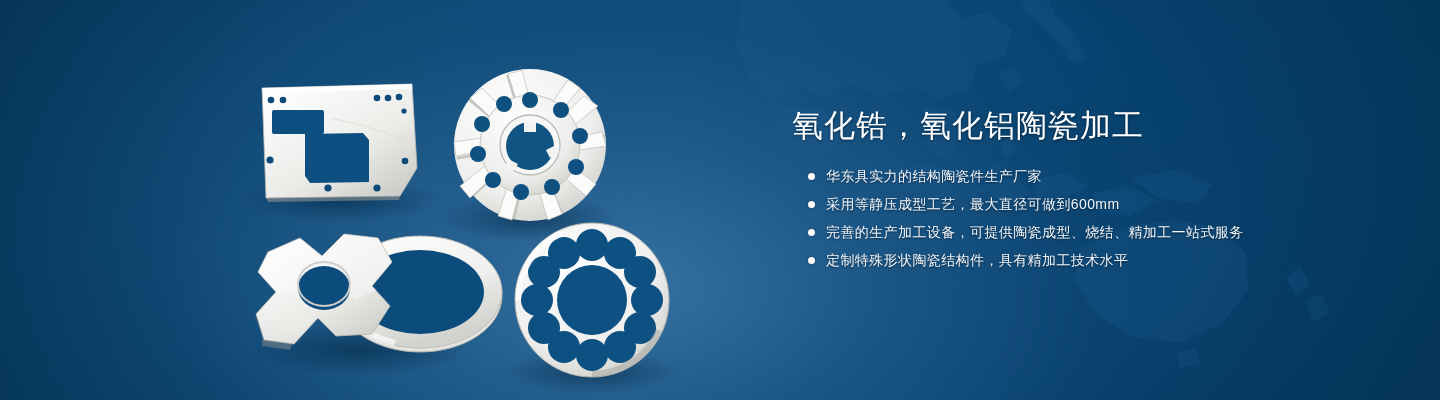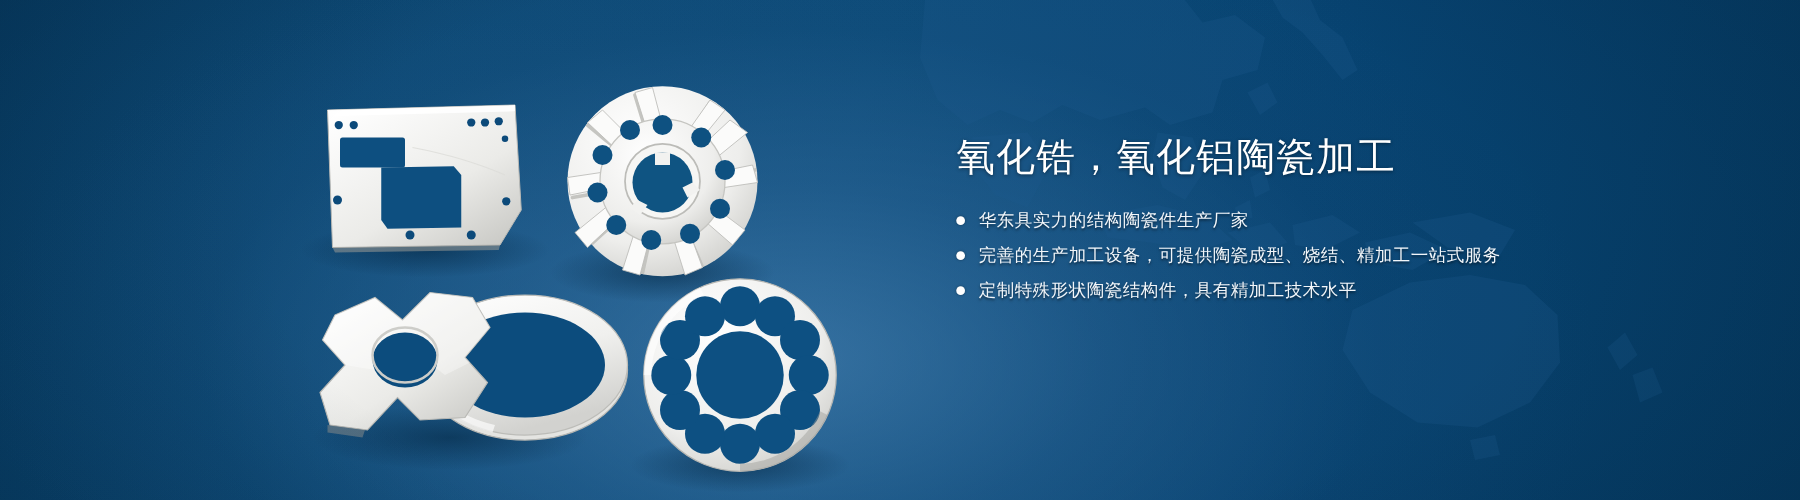--- a/index.html
+++ b/index.html
@@ -43,35 +43,35 @@
   }
   .bg-map svg { width: 100%; height: 100%; display: block; }
 
   
   .products { position: absolute; left: 0; top: 0; width: 740px; height: 400px; }
   .products svg { width: 100%; height: 100%; display: block; }
 
   
   .text-col {
     position: absolute;
-    left: 765px;
+    left: 792px;
     top: 104px;
     width: 640px;
   }
   .headline {
     color: #ffffff;
     font-size: 31px;
     line-height: 44px;
     letter-spacing: 1px;
     font-weight: normal;
     margin: 0 0 18px 0;
     text-shadow: 0 1px 3px rgba(0,0,0,0.45);
     white-space: nowrap;
   }
-  .bullets { list-style: none; margin: 0; padding: 0; }
+  .bullets { list-style: none; margin: 16px; padding: 0; }
   .bullet-row {
     display: flex;
     align-items: center;
     margin-bottom: 7px;
   }
   .bullet-dot {
     width: 7px;
     height: 7px;
     border-radius: 50%;
     background: #ffffff;
@@ -280,20 +280,24 @@
   <div class="text-col">
     <h1 class="headline">氧化锆，氧化铝陶瓷加工</h1>
 
     <ul class="bullets">
       <li class="bullet-row">
         <span class="bullet-dot"></span>
         <span class="bullet-text">华东具实力的结构陶瓷件生产厂家</span>
       </li>
       <li class="bullet-row">
         <span class="bullet-dot"></span>
+        <span class="bullet-text">采用等静压成型工艺，最大直径可做到600mm</span>
+      </li>
+      <li class="bullet-row">
+        <span class="bullet-dot"></span>
         <span class="bullet-text">完善的生产加工设备，可提供陶瓷成型、烧结、精加工一站式服务</span>
       </li>
       <li class="bullet-row">
         <span class="bullet-dot"></span>
         <span class="bullet-text">定制特殊形状陶瓷结构件，具有精加工技术水平</span>
       </li>
     </ul>
   </div>
 
 </div>

